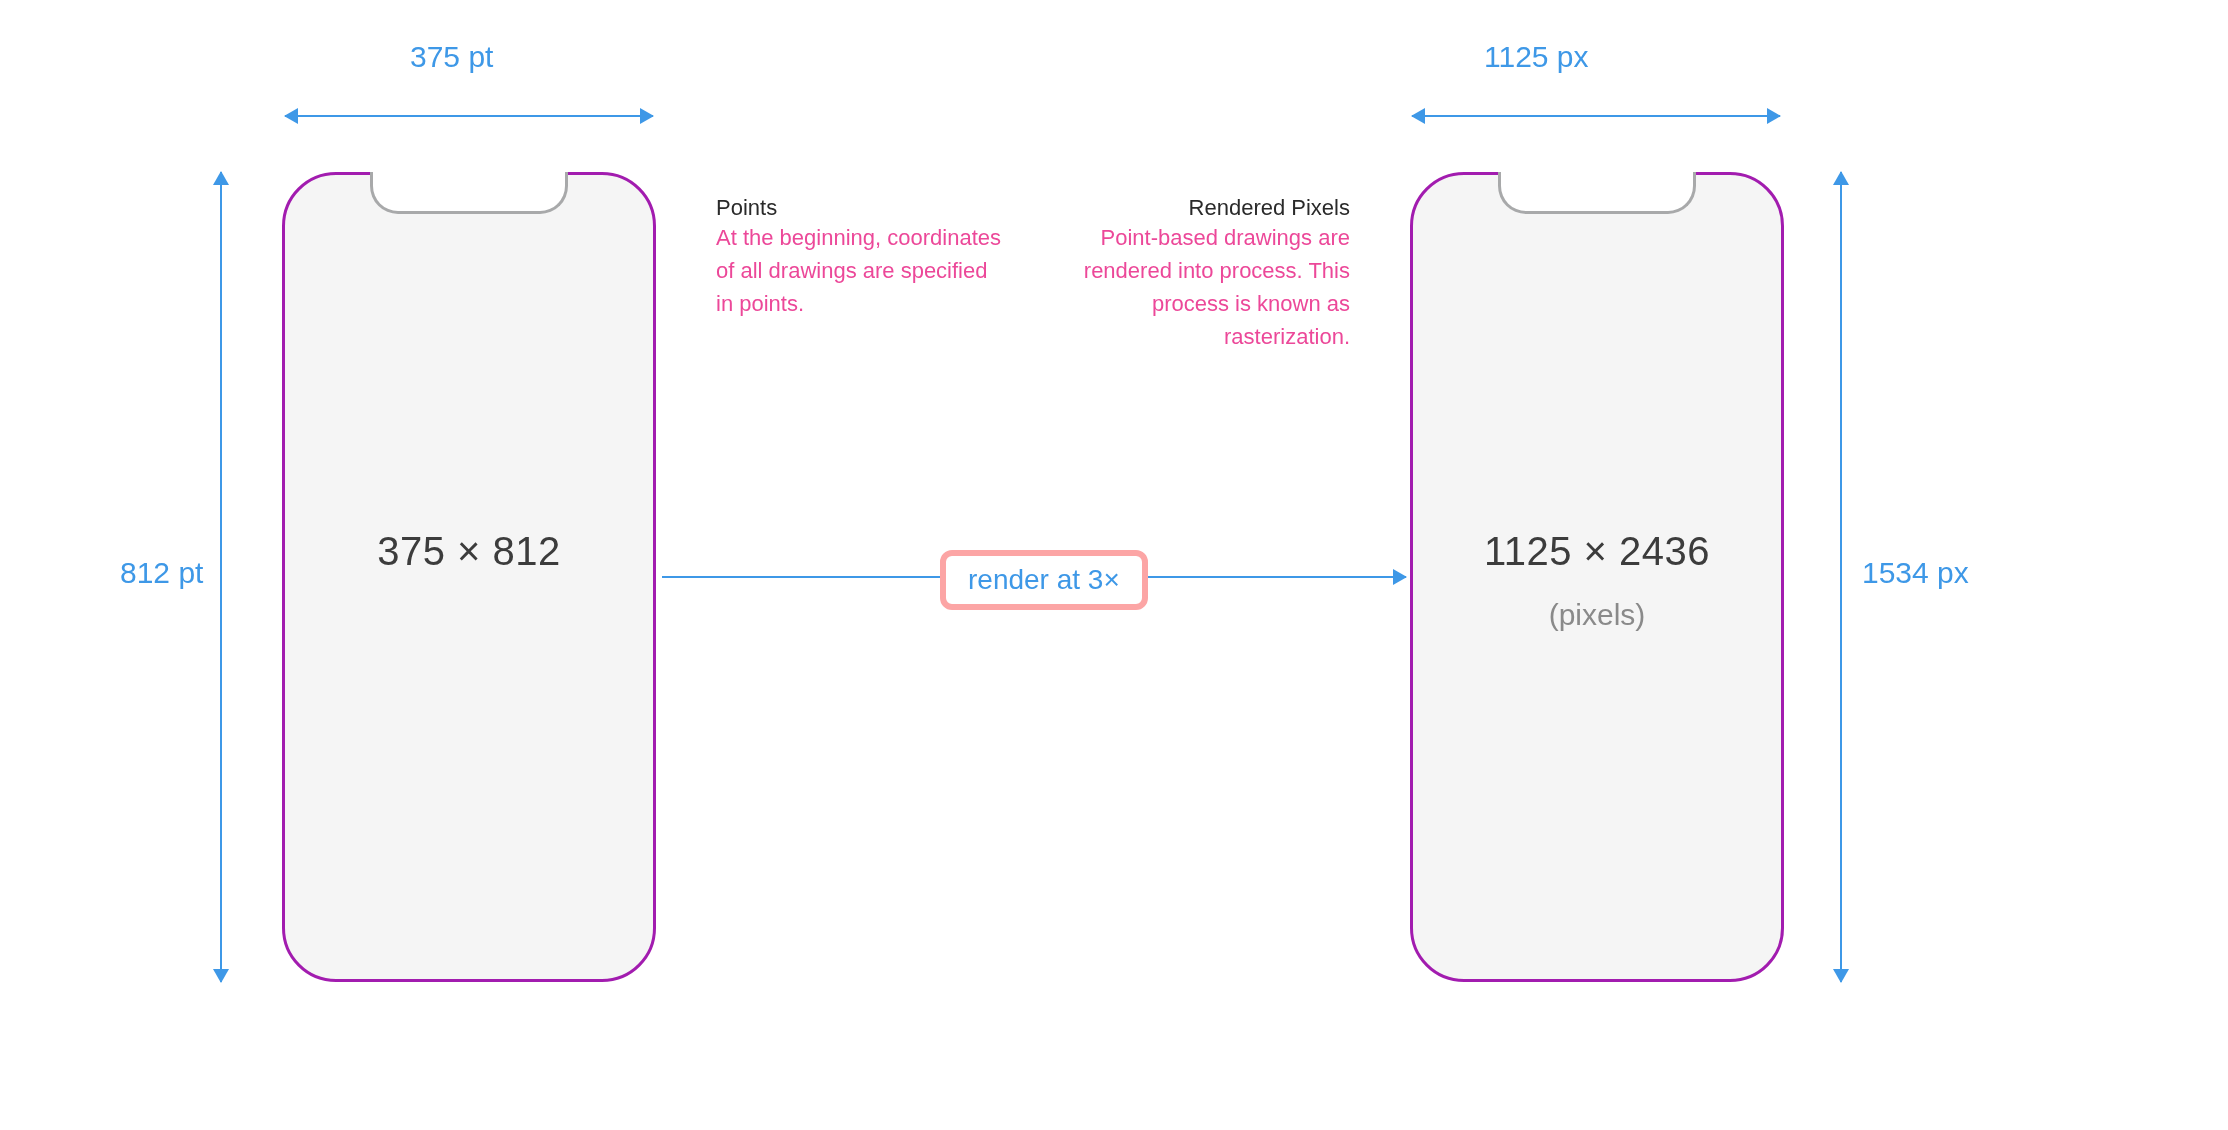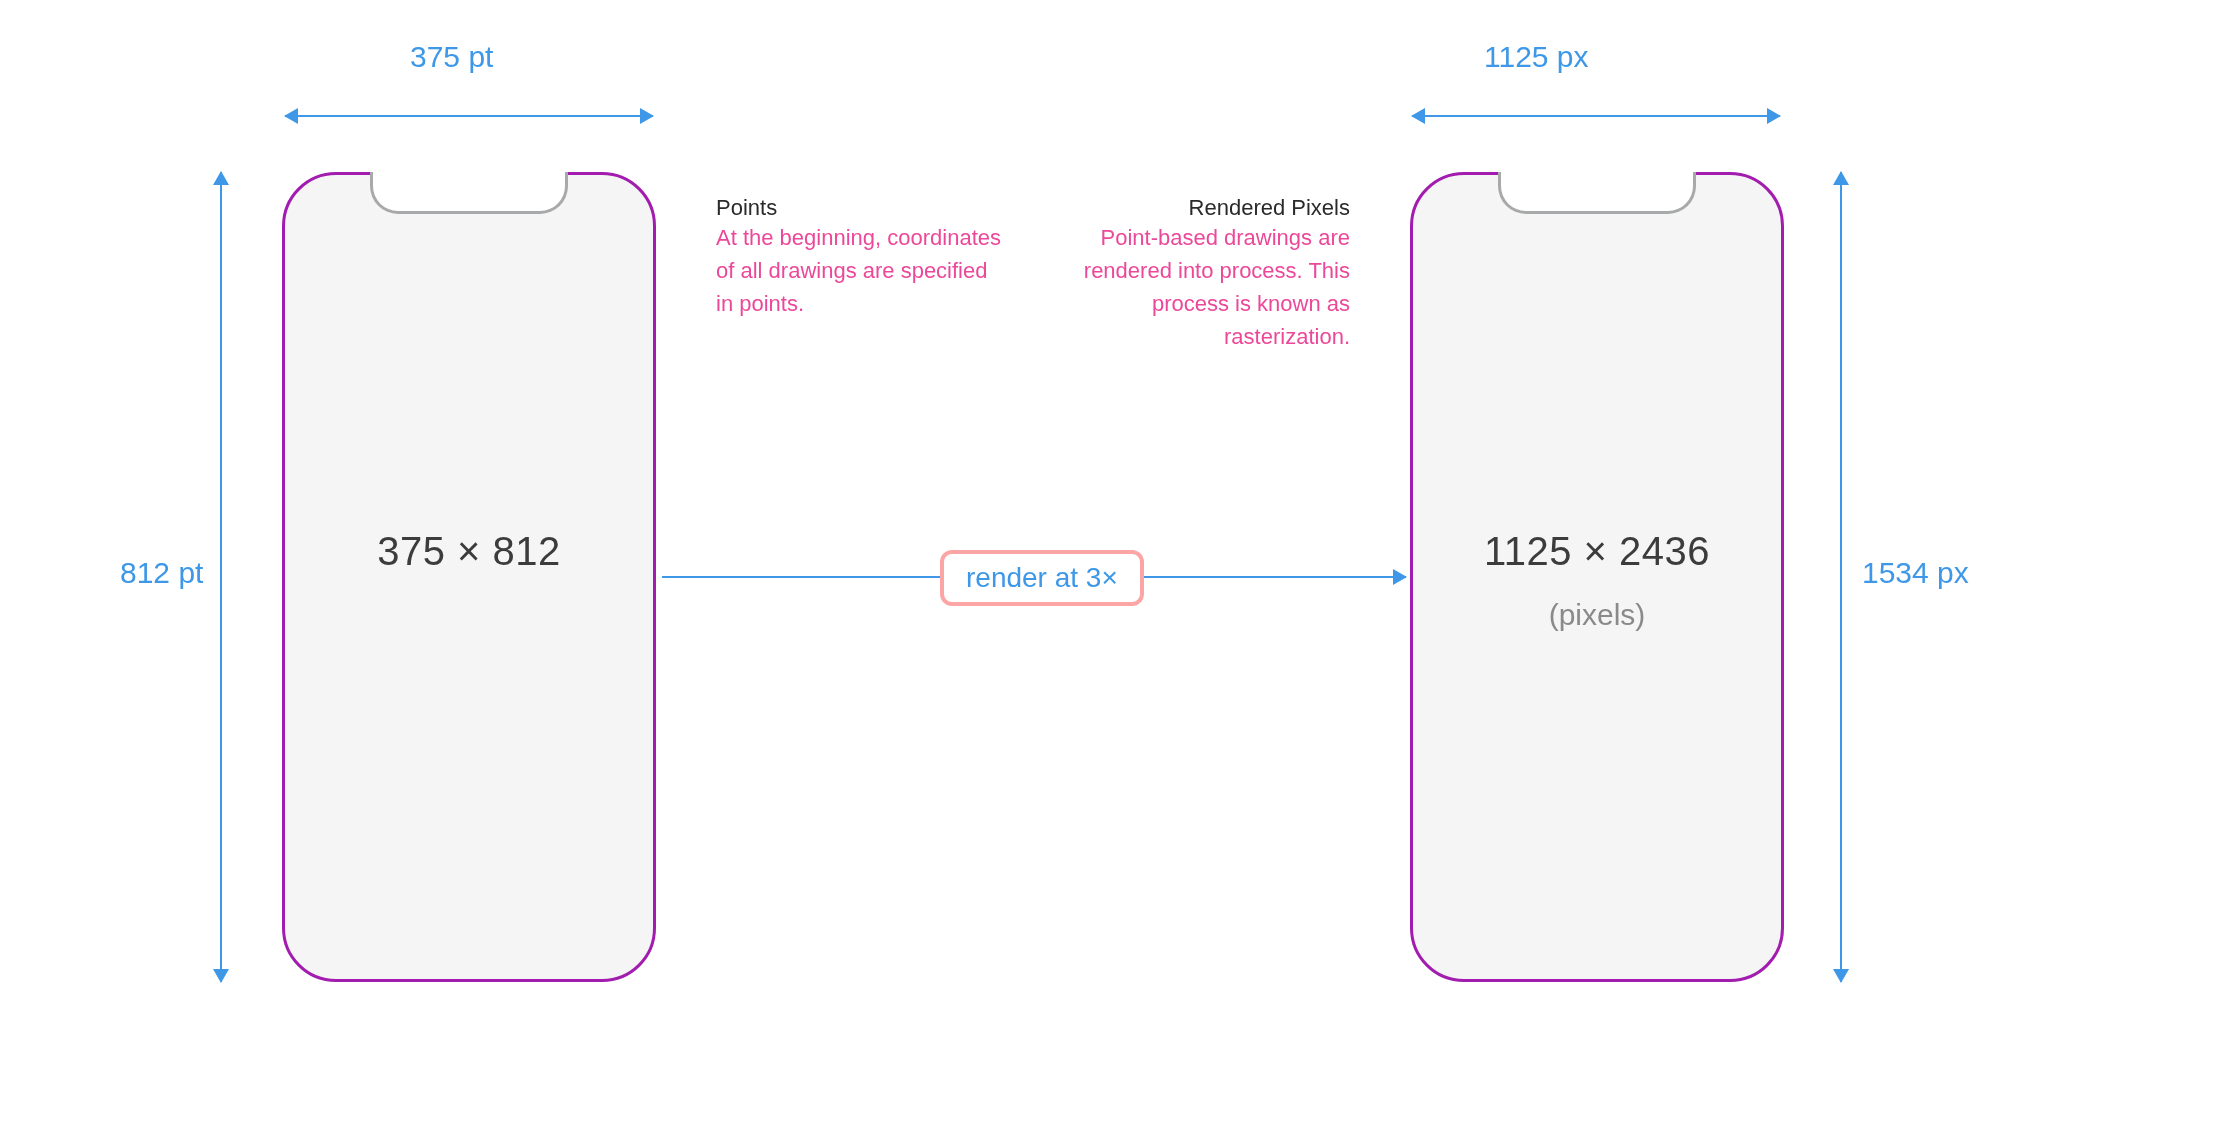--- a/index.html
+++ b/index.html
@@ -120,21 +120,21 @@
     right: -1px; top: -7px;
     width: 0; height: 0;
     border-top: 8px solid transparent;
     border-bottom: 8px solid transparent;
     border-left: 14px solid #3E98E7;
   }
 
   .render-pill {
     position: absolute;
     padding: 8px 22px;
-    border: 4px solid #fca5a5;
+    border: 6px solid #fca5a5;
     border-radius: 12px;
     background: #fff;
     color: #3E98E7;
     font-size: 28px;
     font-weight: 400;
     white-space: nowrap;
   }
 
   
   .textblock {

